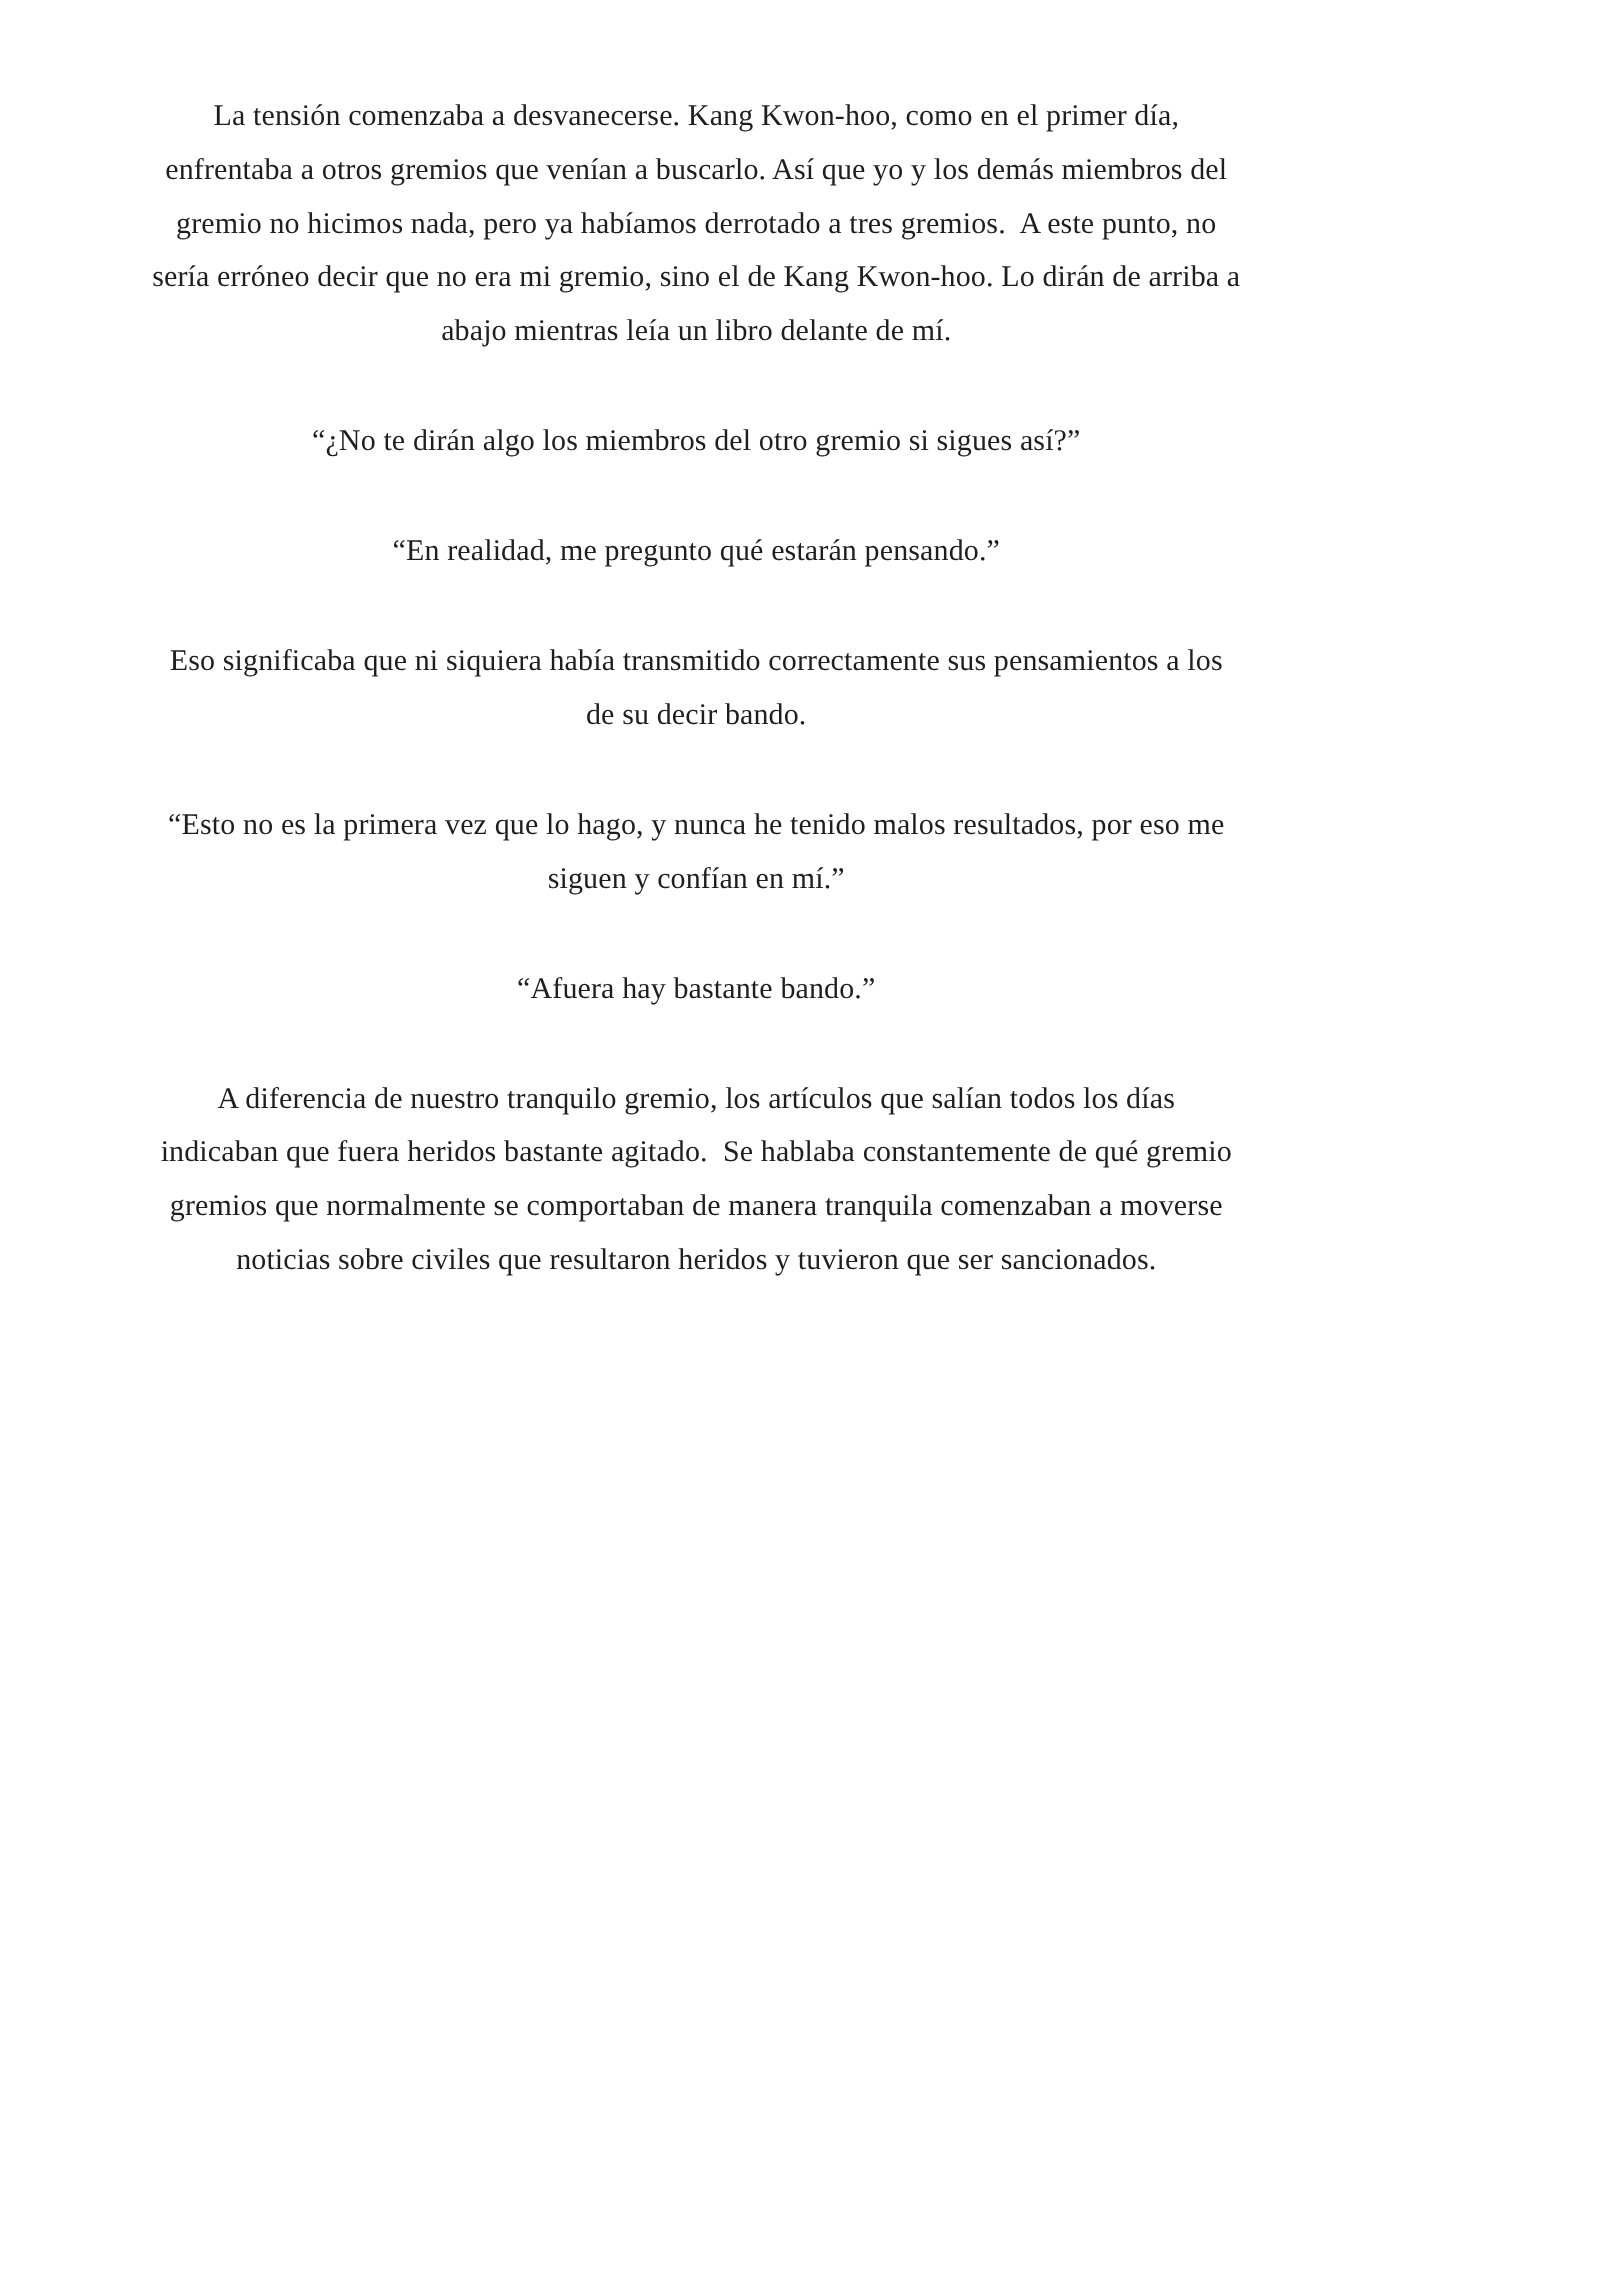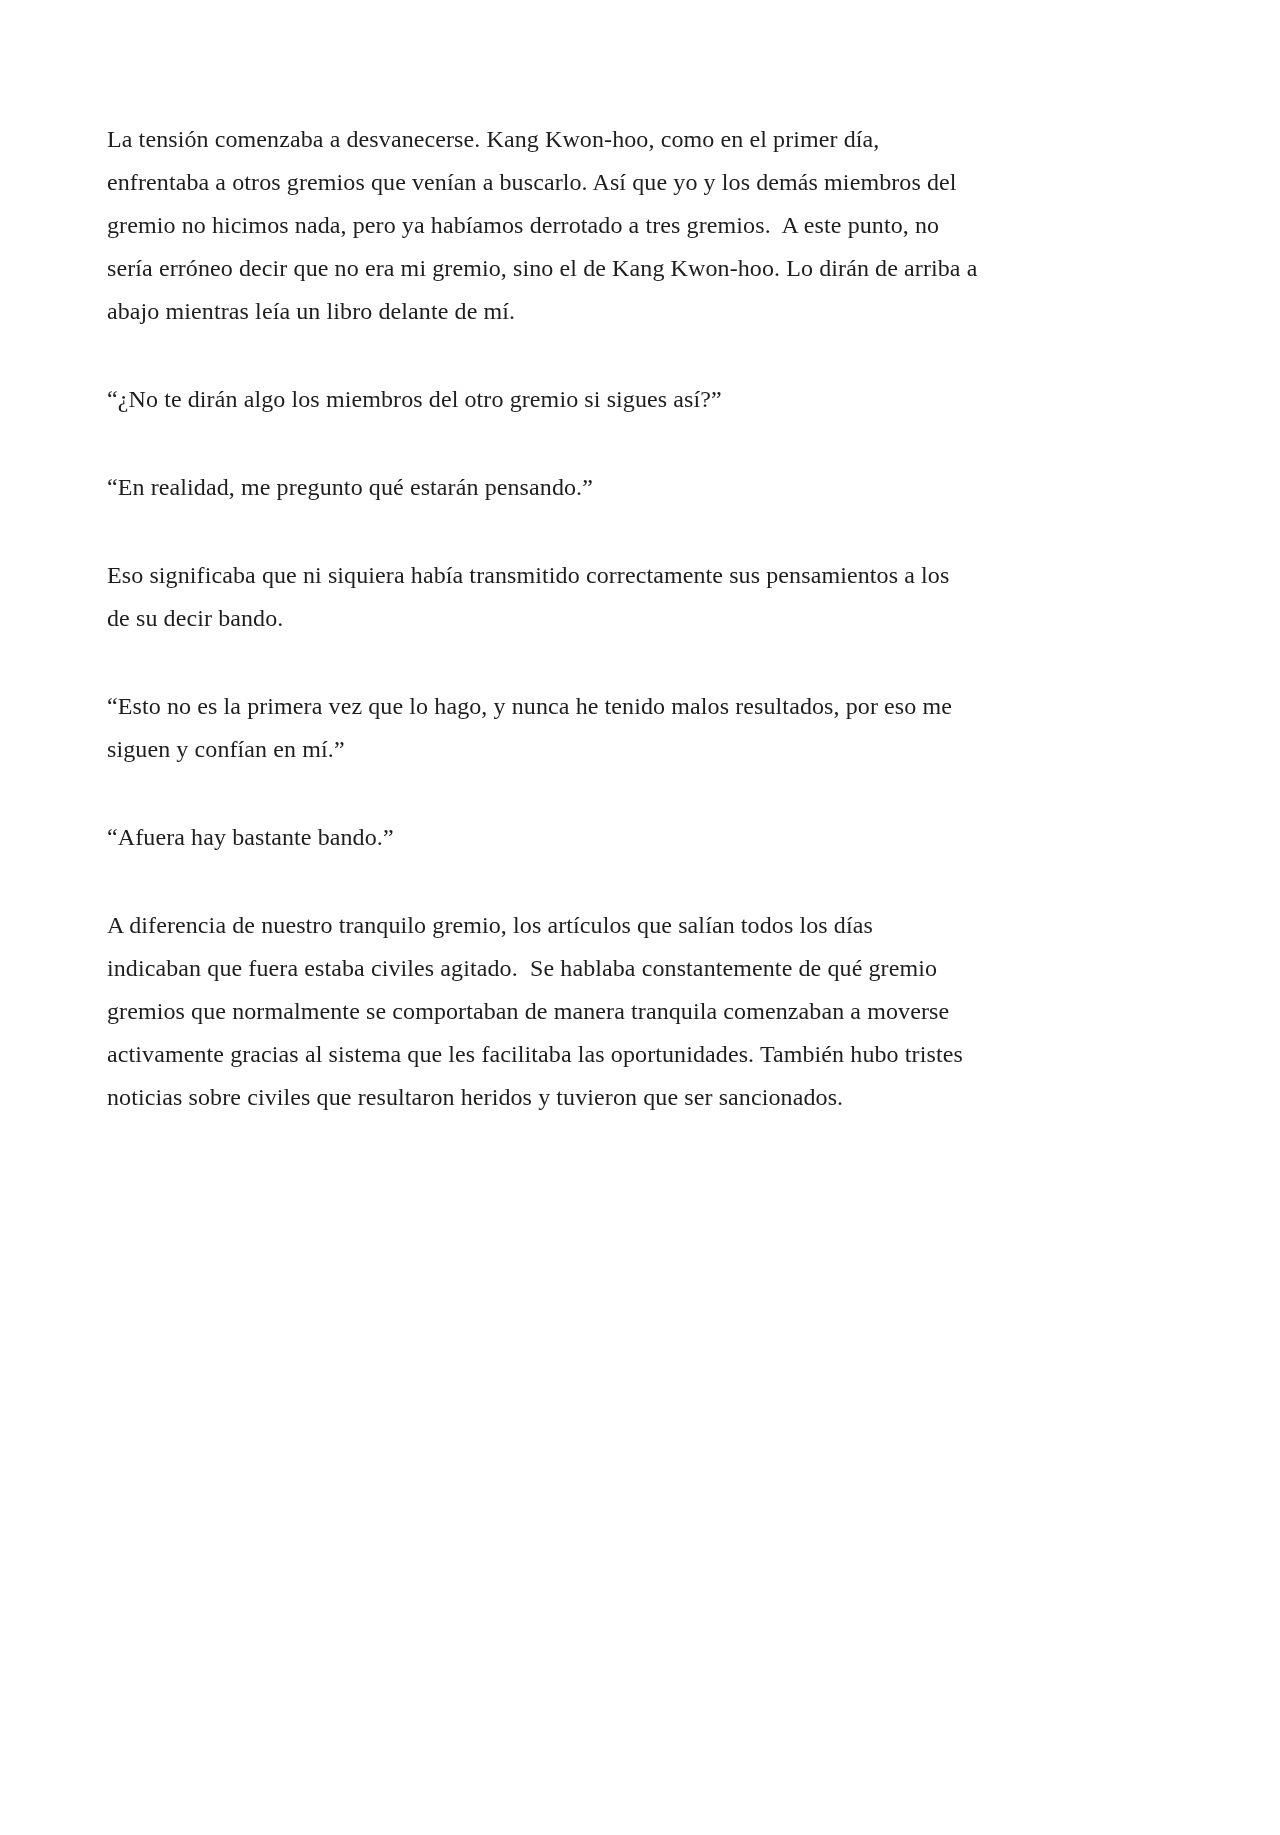--- a/index.html
+++ b/index.html
@@ -6,22 +6,23 @@
     margin: 0;
     padding: 0;
     background: #ffffff;
   }
   .page {
     position: relative;
     width: 1280px;
     height: 1835px;
     background: #ffffff;
     box-sizing: border-box;
-    padding: 118px 90px 0 107px;
+    padding: 72px 90px 0 107px;
     overflow: hidden;
+    text-align: center;
   }
   .content {
     width: 900px;
   }
   .paragraph {
     margin: 0 0 45px 0;
     font-family: "Liberation Serif", "DejaVu Serif", serif;
     font-size: 24px;
     line-height: 43px;
     color: #1e1e1e;
@@ -56,19 +57,18 @@
       </p>
       <p class="paragraph">
         <span class="line">“Esto no es la primera vez que lo hago, y nunca he tenido malos resultados, por eso me</span>
         <span class="line">siguen y confían en mí.”</span>
       </p>
       <p class="paragraph">
         <span class="line">“Afuera hay bastante bando.”</span>
       </p>
       <p class="paragraph">
         <span class="line">A diferencia de nuestro tranquilo gremio, los artículos que salían todos los días</span>
-        <span class="line">indicaban que fuera estaba civiles agitado.  Se hablaba constantemente de qué gremio</span>
+        <span class="line">indicaban que fuera heridos bastante agitado.  Se hablaba constantemente de qué gremio</span>
         <span class="line">gremios que normalmente se comportaban de manera tranquila comenzaban a moverse</span>
-        <span class="line">activamente gracias al sistema que les facilitaba las oportunidades. También hubo tristes</span>
         <span class="line">noticias sobre civiles que resultaron heridos y tuvieron que ser sancionados.</span>
       </p>
     </div>
 </div>
 
 </body></html>

